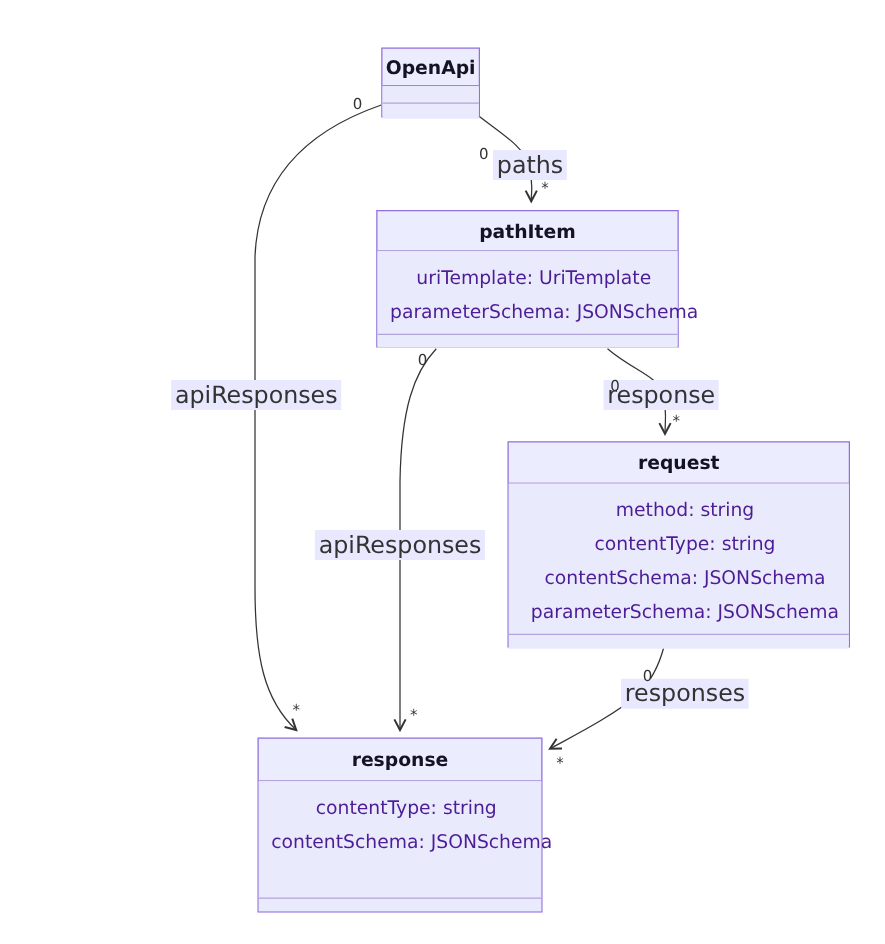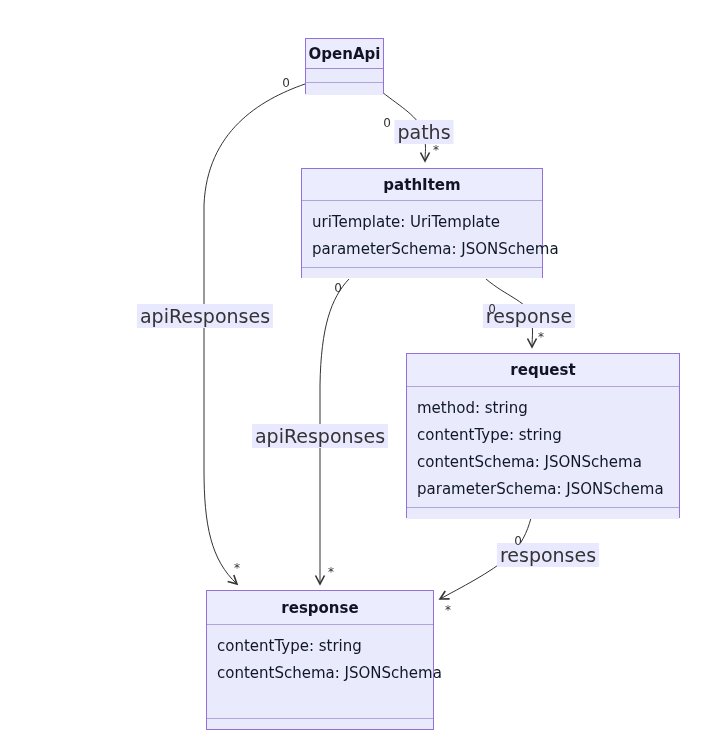--- a/index.html
+++ b/index.html
@@ -24,22 +24,23 @@
   }
   .class-title{
     display:flex;align-items:center;justify-content:center;
     font-weight:bold;font-size:15px;color:#131324;
     border-bottom:1px solid #b3a3dd;
     flex:0 0 auto;
   }
   .class-members{flex:1 1 auto;padding:8px 0 4px 0;background:#eaeafd;}
   .class-member{
     height:27px;line-height:27px;
-    padding-left:10px;font-size:15px;color:#0f172a;
+    padding-left:10px;font-size:15px;color:#4c1d95;
     white-space:nowrap;
+    text-align:center;
   }
   .class-compartment{flex:0 0 auto;border-top:1px solid #b3a3dd;}
   .class-footer{flex:0 0 auto;border-top:1px solid #b3a3dd;background:#eaeafd;}
 
   .edge-label{
     position:absolute;
     transform:translate(-50%,-50%);
     background:#e8e8ff;
     padding:1px 3px;
     font-size:19px;color:#333333;

